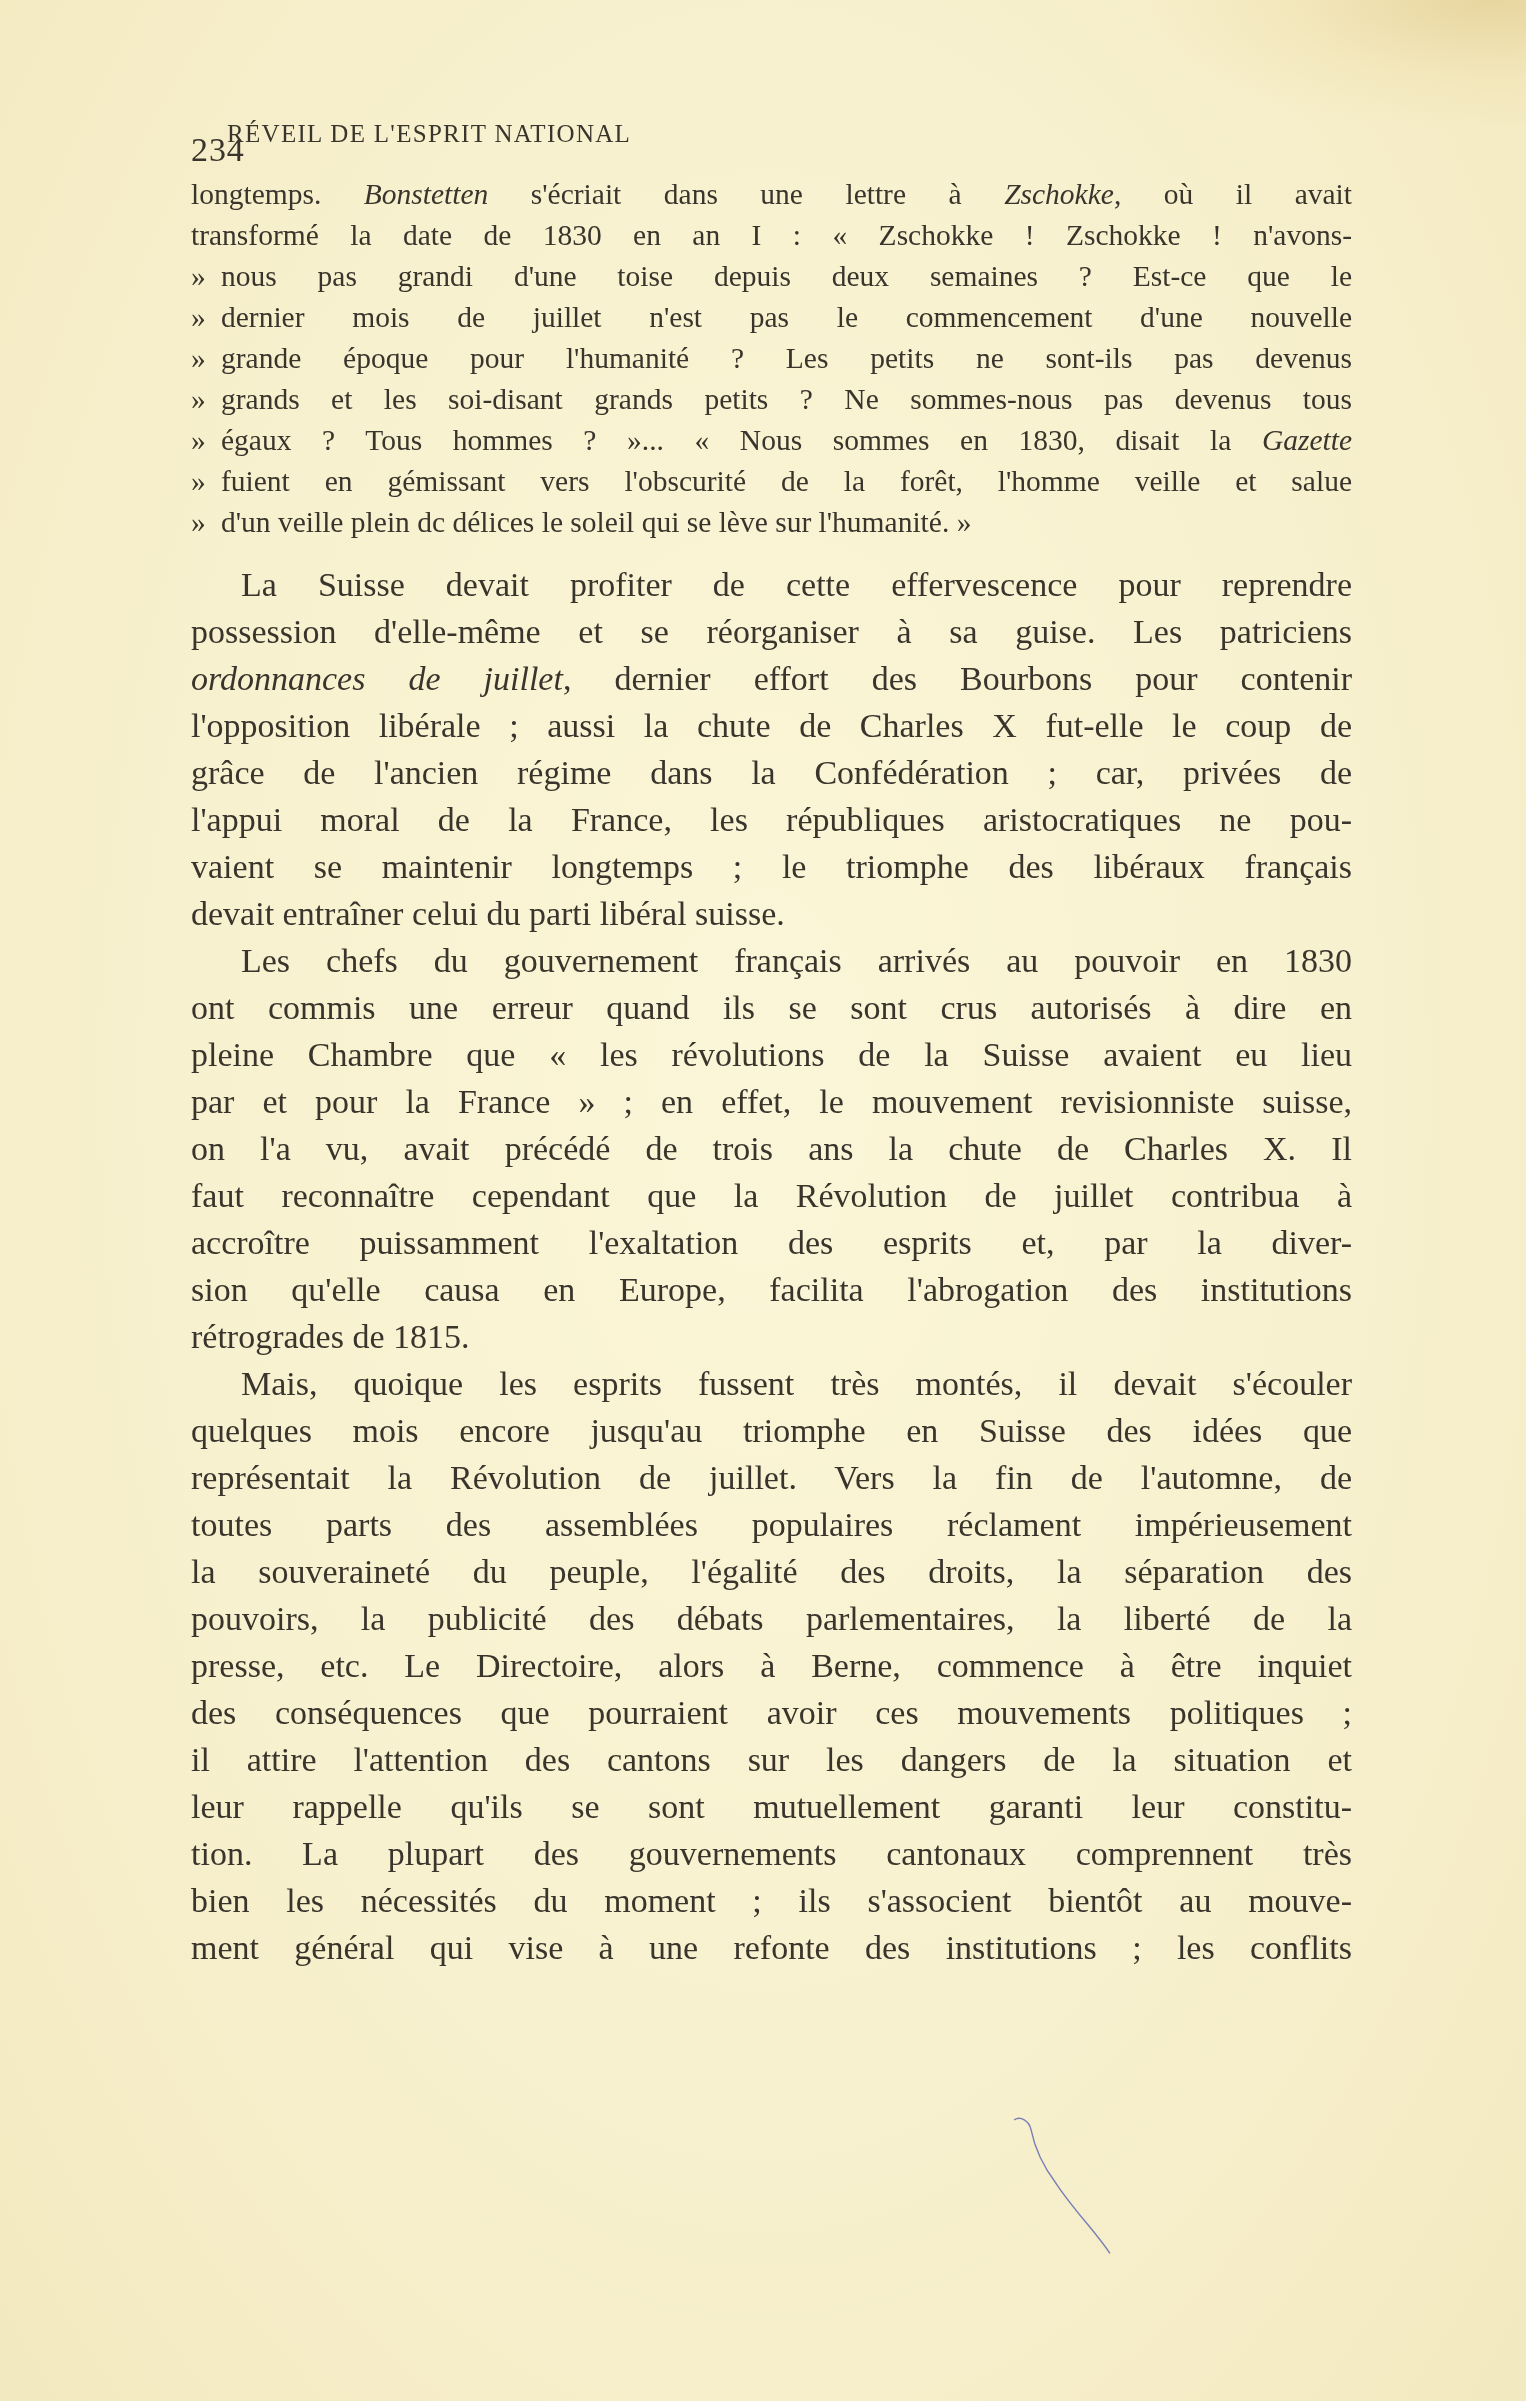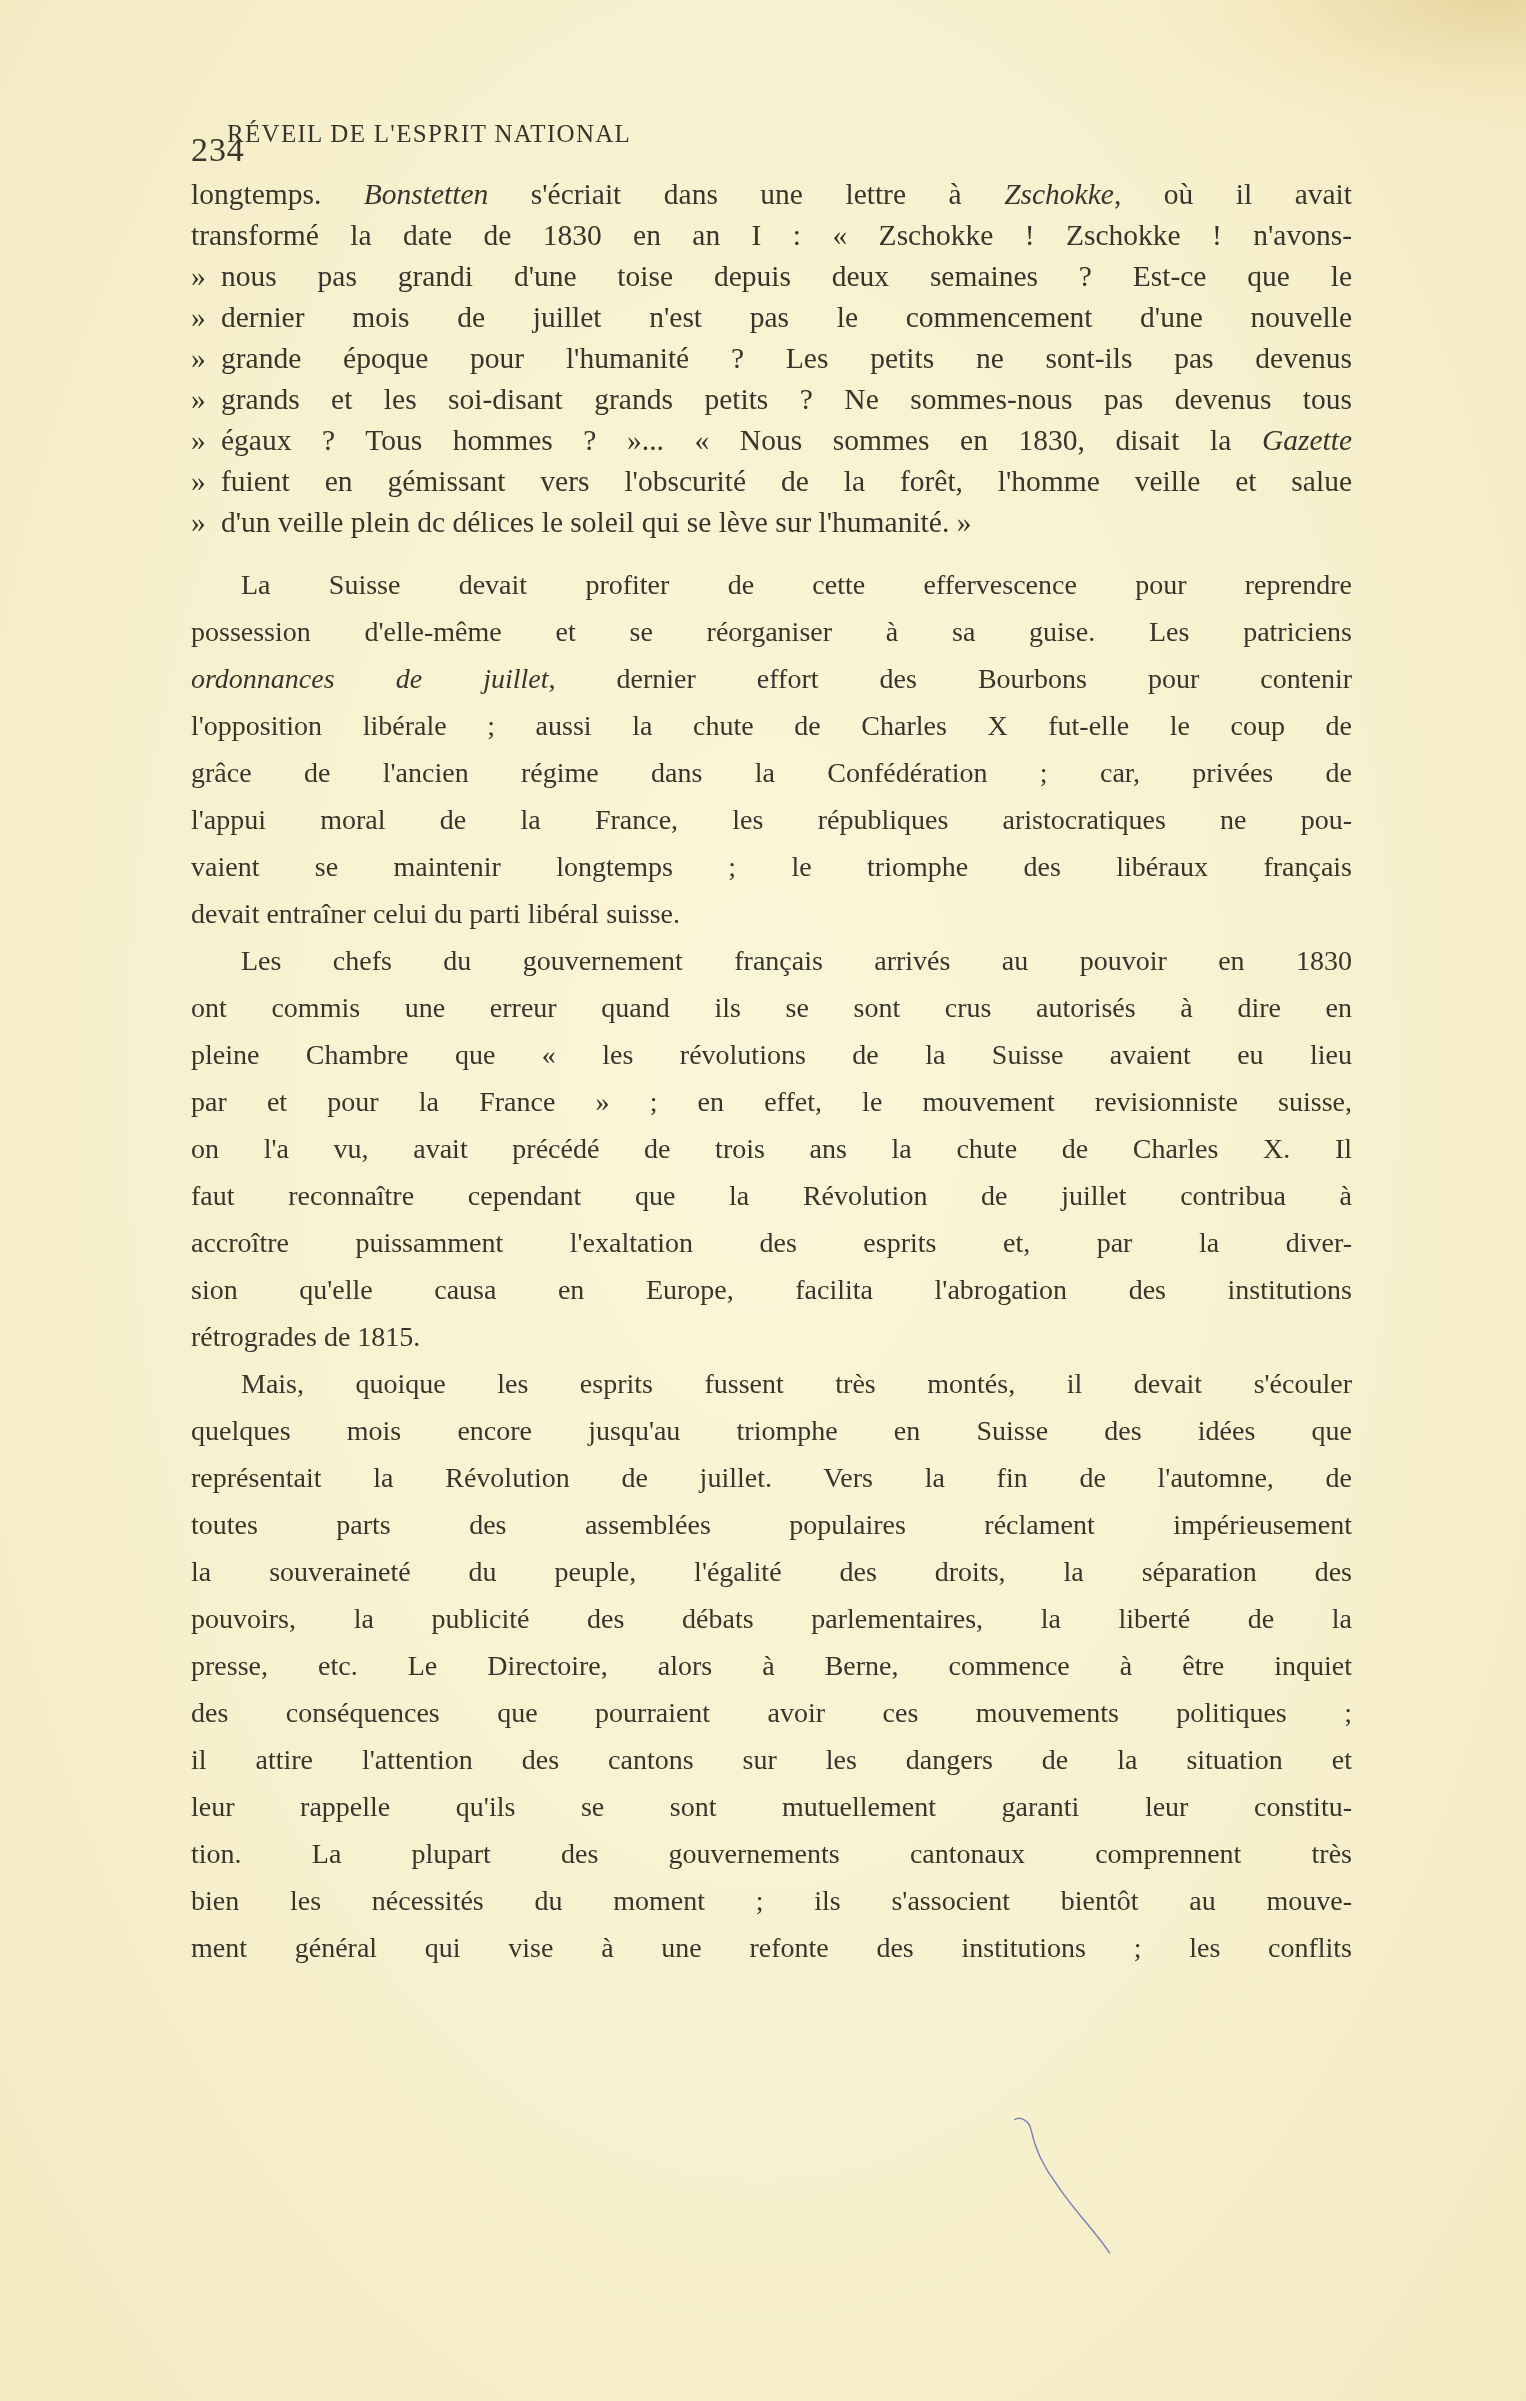--- a/index.html
+++ b/index.html
@@ -68,21 +68,21 @@
     .q-mark {
       display: inline-block;
       width: 30px;
       text-align-last: left;
     }
     .quote-block .line {
       padding-left: 0;
     }
     .body-text {
       margin-top: 18px;
-      font-size: 28px;
+      font-size: 34px;
       line-height: 47px;
     }
     .para-first {
       text-indent: 50px;
     }
     em, i {
       font-style: italic;
     }
     .pen-mark {
       position: absolute;

